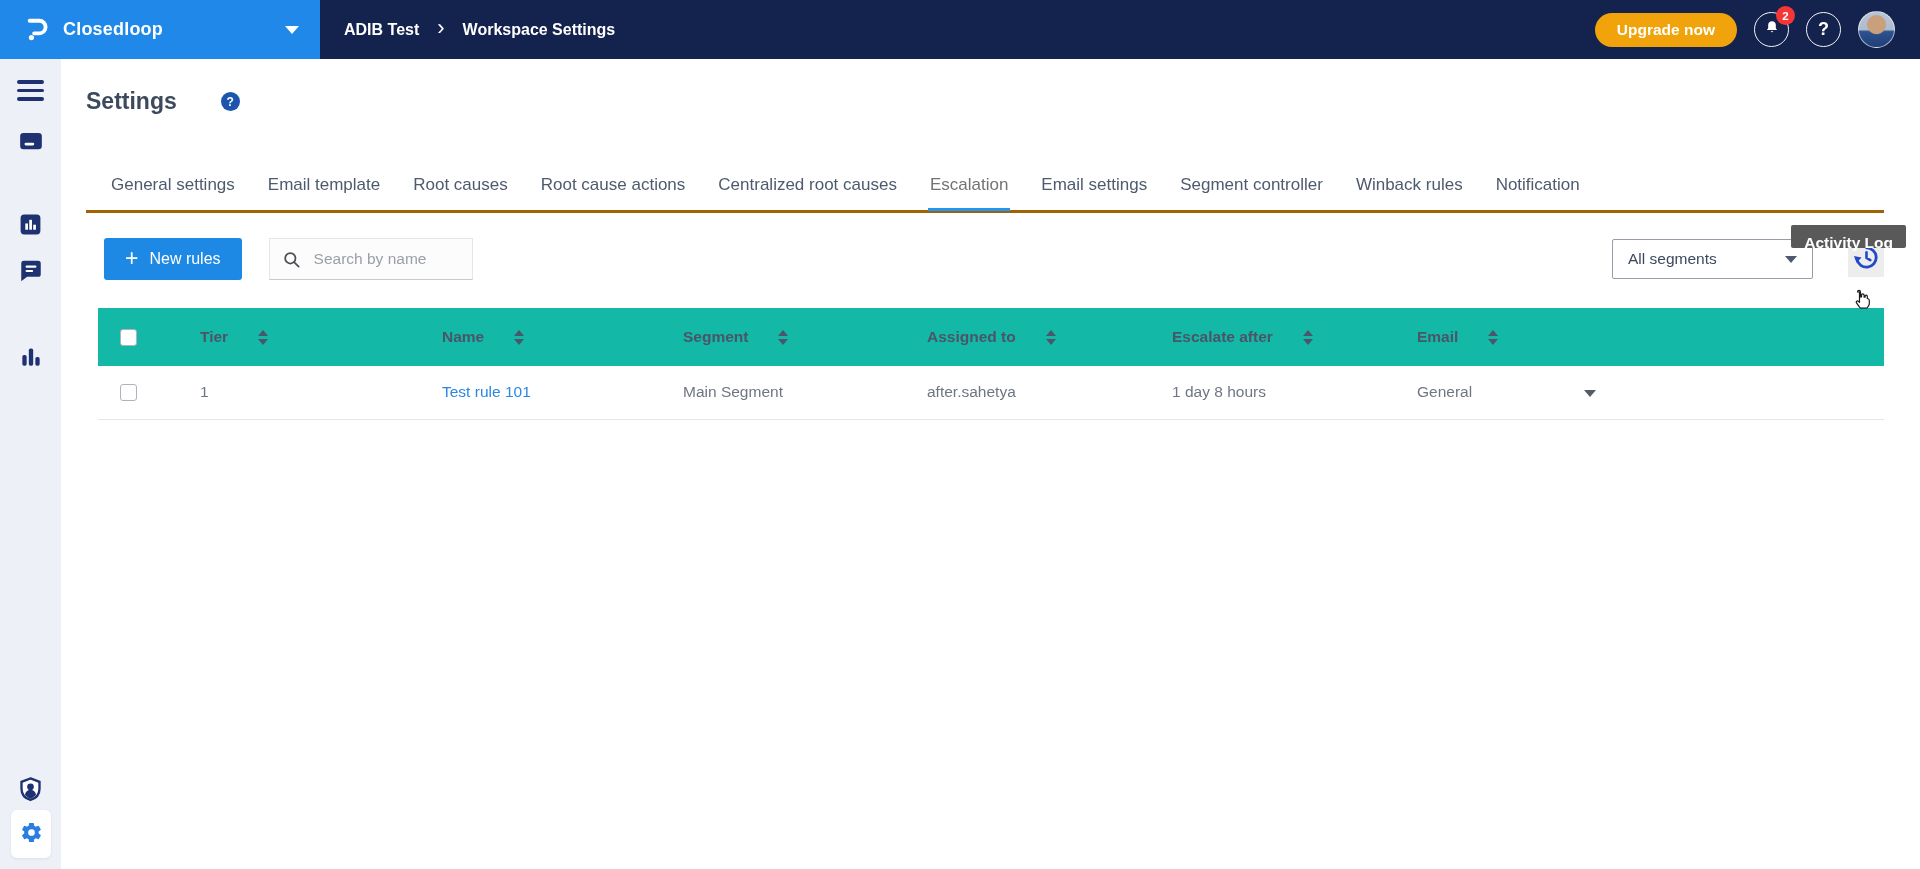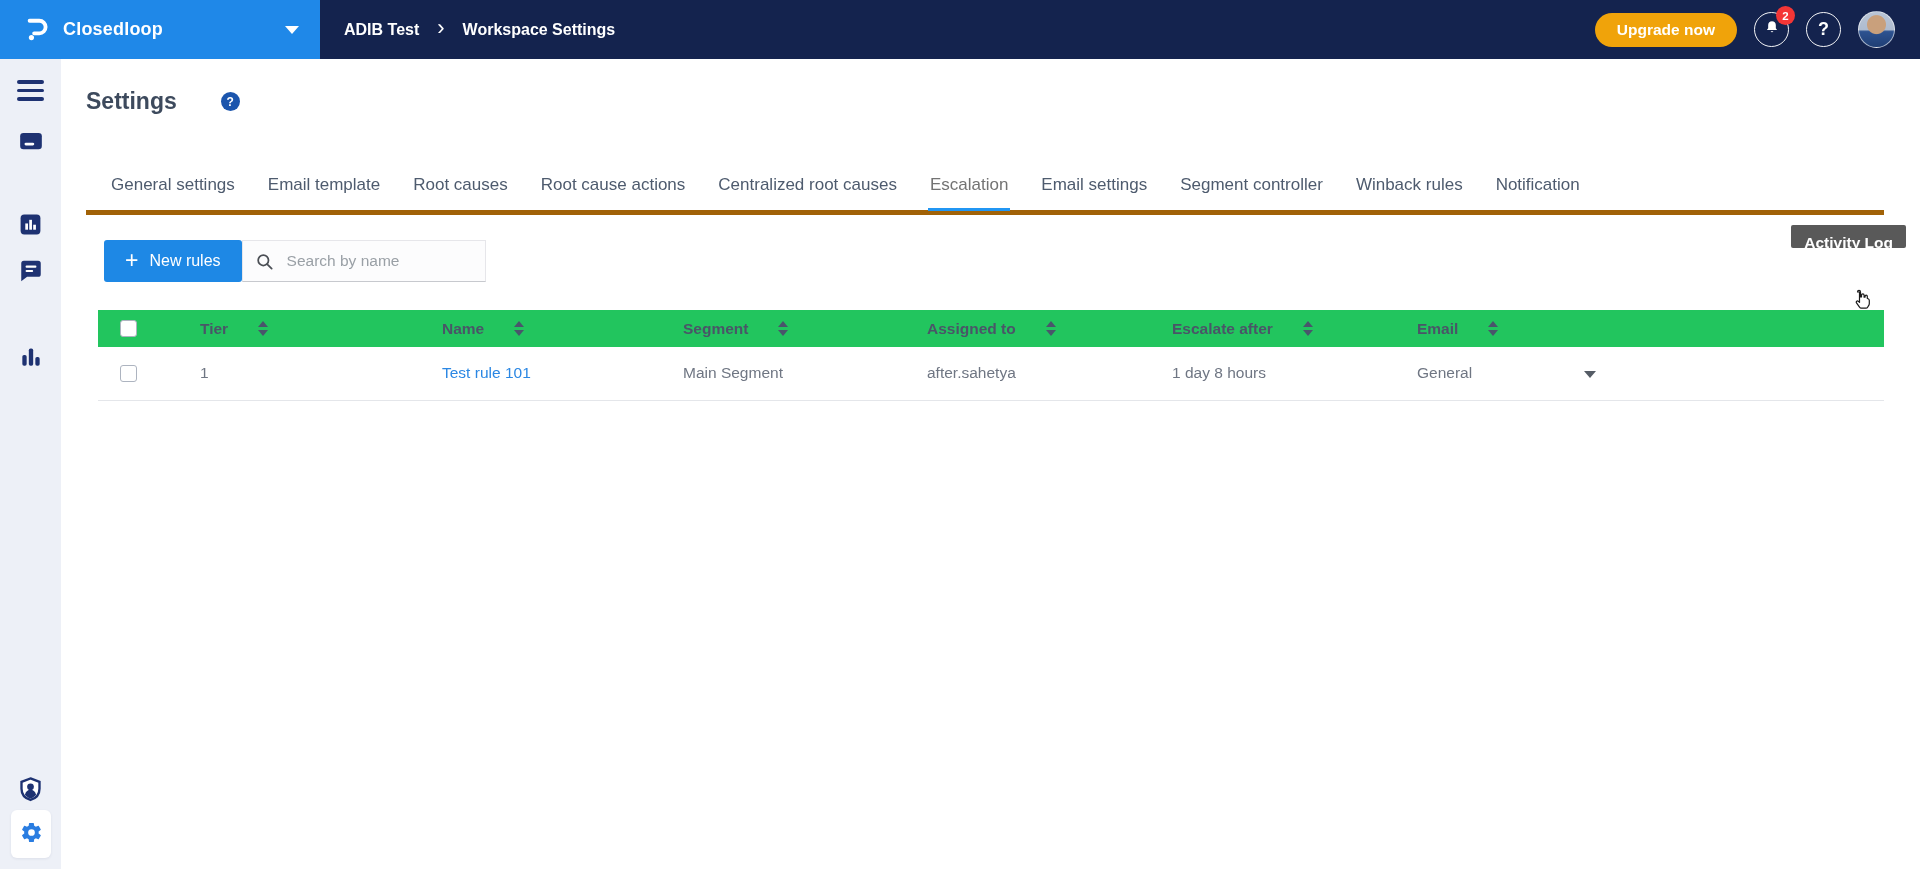--- a/index.html
+++ b/index.html
@@ -45,54 +45,54 @@
 
   
   .main { position:absolute; left:61px; top:59px; right:0; bottom:0; background:#fff; }
   .page-head { display:flex; align-items:center; margin:29px 0 0 25px; }
   .page-head h1 { font-size:23px; color:#3D4A5D; font-weight:700; }
   .help-dot { width:19px; height:19px; margin-left:44px; border-radius:50%; background:#1B55AD;
               color:#fff; font-size:12px; font-weight:700; display:flex; align-items:center;
               justify-content:center; cursor:pointer; }
 
   .tabs { display:flex; gap:33px; margin:60px 36px 0 25px; padding-left:25px;
-          border-bottom:5px solid #a16207; }
+          border-bottom:3px solid #a16207; }
   .tab { position:relative; padding-bottom:15px; font-size:17px; color:#4E5B6E; cursor:pointer; white-space:nowrap; }
   .tab.active { color:#737373; }
   .tab.active::after { content:""; position:absolute; left:-2px; right:-2px; bottom:-1px;
                        height:3px; background:#2196F3; }
 
   
   .toolbar { display:flex; align-items:center; margin:25px 36px 0 25px; height:42px; }
   .btn-new { margin-left:18px; height:42px; padding:0 21px; background:#1E88E5; color:#fff;
              border:none; border-radius:3px; font-size:16px; display:flex; align-items:center;
              gap:11px; cursor:pointer; font-family:inherit; }
   .btn-new .plus { font-size:23px; font-weight:400; line-height:1; margin-top:-2px; }
-  .search { position:relative; width:244px; height:42px; background:#FCFCFD;
+  .search { position:relative; margin-left:27px; width:204px; height:42px; background:#FCFCFD;
             border:1px solid #E6E6EA; border-bottom:1px solid #C7C9CE; }
   .search svg { position:absolute; left:12px; top:11px; }
   .search input { width:100%; height:100%; border:none; outline:none; background:transparent;
                   padding:0 10px 0 44px; font-size:15.5px; color:#3D4A5D; font-family:inherit; }
   .search input::placeholder { color:#9AA0A6; }
   .toolbar-right { margin-left:auto; display:flex; align-items:center; }
   .select { width:201px; height:40px; border:1px solid #979DA8; border-radius:2px; display:flex;
             align-items:center; padding:0 15px; font-size:15.5px; color:#3D4A5D; cursor:pointer; background:#fff; }
   .select .caret { margin-left:auto; width:0; height:0; border-left:6px solid transparent;
                    border-right:6px solid transparent; border-top:7px solid #4E5B6E; }
   .history-btn { width:36px; height:36px; margin-left:35px; background:#EDEDED; display:flex;
                  align-items:center; justify-content:center; cursor:pointer; }
 
   .tooltip { position:absolute; top:225px; right:14px; height:23px; line-height:35px;
              padding:0 13px; background:#595959; color:#fff; font-size:15.5px; font-weight:700;
              border-radius:2px; z-index:6; }
   .cursor { position:absolute; left:1850px; top:288px; z-index:7; pointer-events:none; }
 
   
   table { border-collapse:collapse; table-layout:fixed; width:1786px; margin:28px 0 0 37px; }
-  thead tr { background:#22c55e; height:37px; }
+  thead tr { background:#14b8a6; height:58px; }
   th { text-align:left; font-size:15.5px; font-weight:700; color:#4A5568; }
   .th-inner { display:flex; align-items:center; }
   .sort { display:inline-flex; flex-direction:column; gap:3px; margin-left:30px; cursor:pointer; }
   .sort .up { width:0; height:0; border-left:5px solid transparent; border-right:5px solid transparent;
               border-bottom:6px solid #49566B; }
   .sort .down { width:0; height:0; border-left:5px solid transparent; border-right:5px solid transparent;
                 border-top:6px solid #49566B; }
   tbody tr { height:53px; border-bottom:1px solid #E4E6EA; background:#fff; }
   td { font-size:15.5px; color:#6F7683; }
   .checkbox { width:17px; height:17px; margin-left:22px; border:1.5px solid #ADB4C0; border-radius:3px;
@@ -224,20 +224,35 @@
         <span class="plus">+</span>
         <span>New rules</span>
       </button>
       <div class="search">
         <svg viewBox="0 0 24 24" width="20" height="20">
           <circle cx="10" cy="10" r="6.2" fill="none" stroke="#4B4F55" stroke-width="2.1"></circle>
           <line x1="14.8" y1="14.8" x2="20" y2="20" stroke="#4B4F55" stroke-width="2.1" stroke-linecap="round"></line>
         </svg>
         <input type="text" placeholder="Search by name" style="">
       </div>
+      <div class="toolbar-right">
+        <div class="select">
+          <span>All segments</span>
+          <span class="caret"></span>
+        </div>
+        <div class="history-btn">
+          <span>
+            <svg viewBox="0 0 24 24" width="27" height="27">
+              <path d="M12 3.4a8.6 8.6 0 1 1-8.45 10.2" fill="none" stroke="#2149C8" stroke-width="2.5" stroke-linecap="round"></path>
+              <polygon points="0.8,10.6 7.6,11.9 3.2,16.6" fill="#2149C8"></polygon>
+              <path d="M12 7.4v5l3.4 2" fill="none" stroke="#2149C8" stroke-width="2.3" stroke-linecap="round" stroke-linejoin="round"></path>
+            </svg>
+          </span>
+        </div>
+      </div>
     </div>
 
     <table>
       <colgroup>
         <col style="width:102px">
           <col style="width:242px">
           <col style="width:241px">
           <col style="width:244px">
         <col style="width:245px">
           <col style="width:245px">

